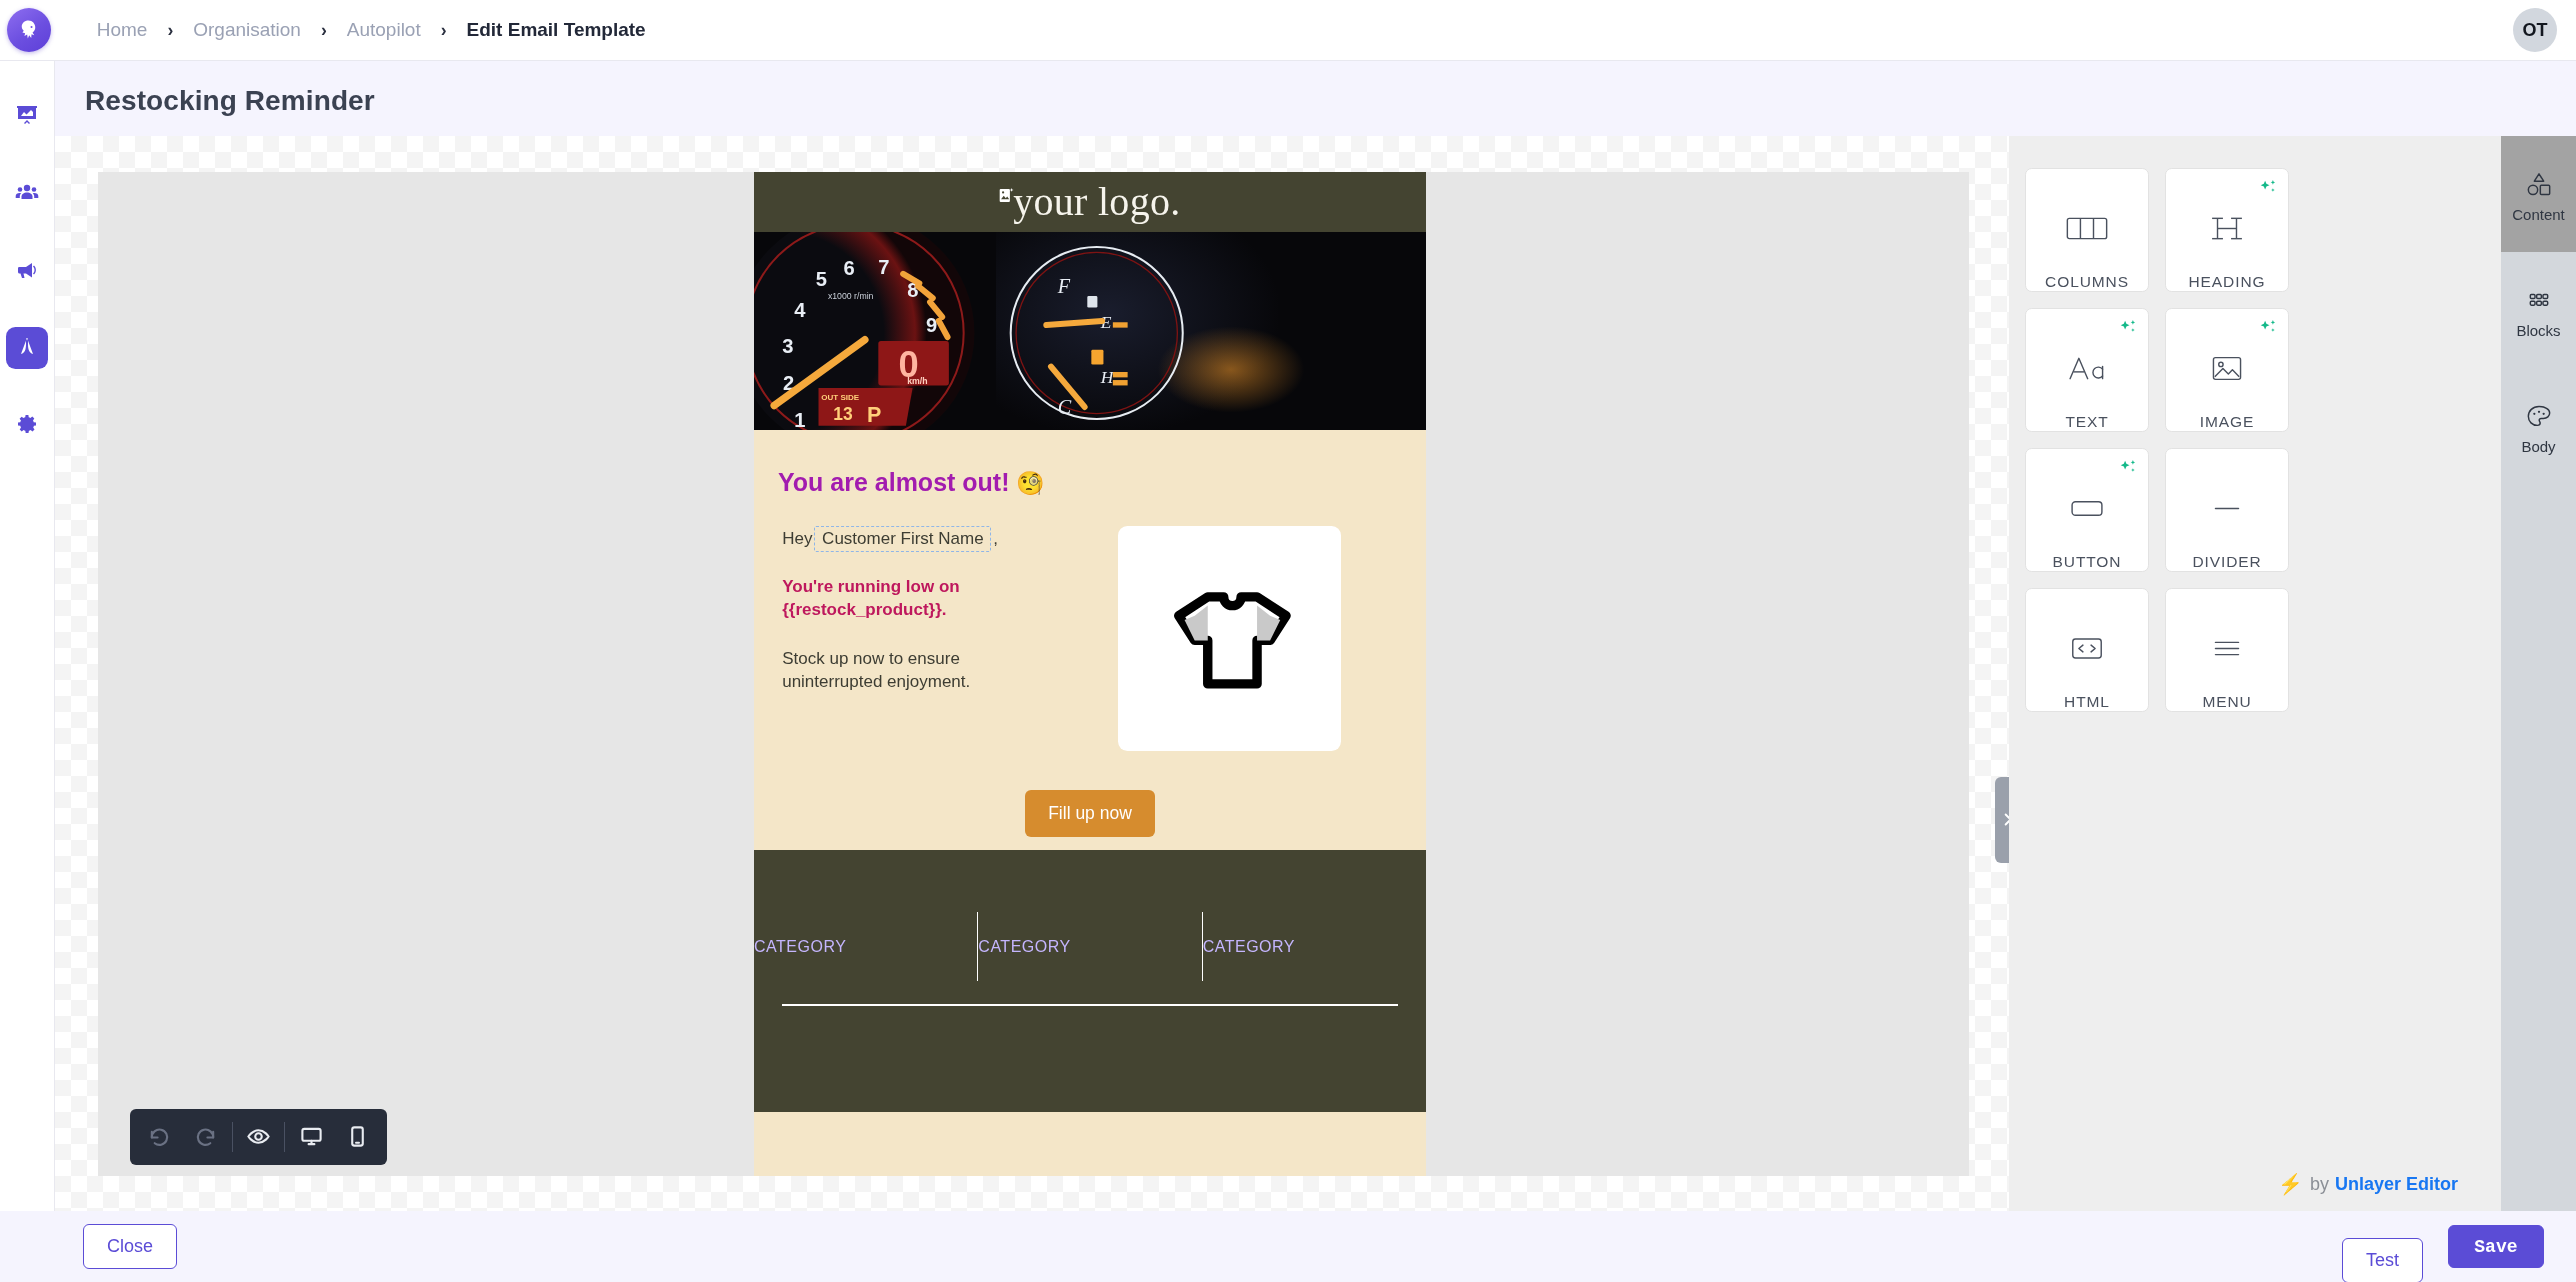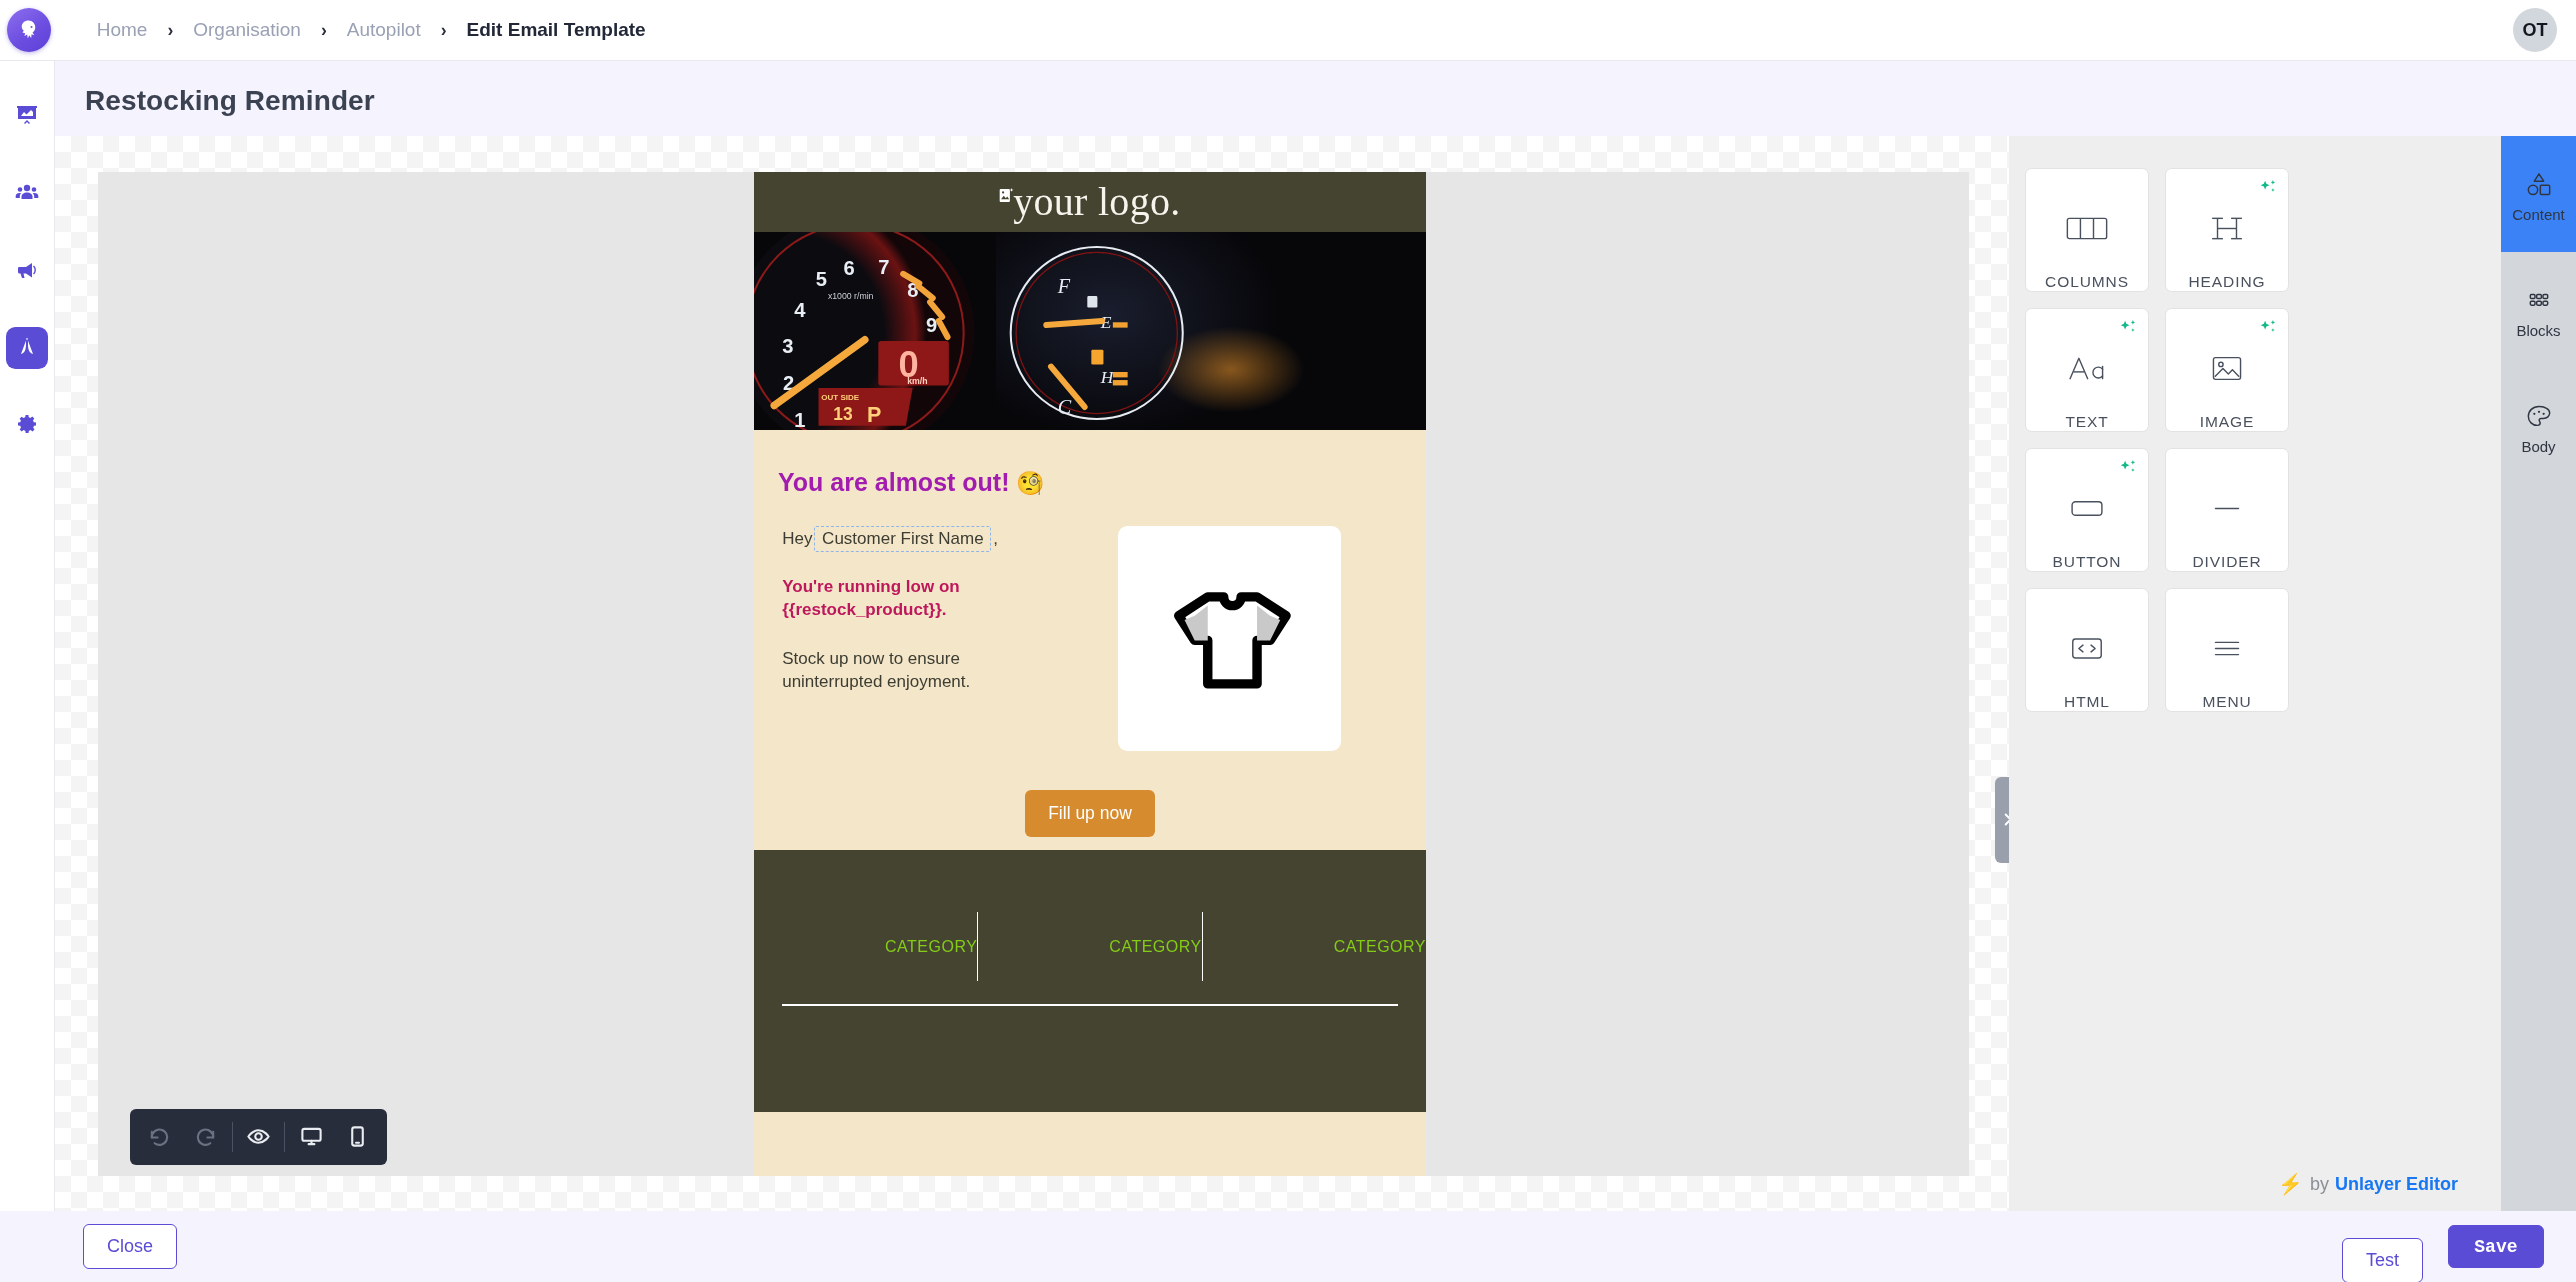--- a/index.html
+++ b/index.html
@@ -145,21 +145,21 @@
   }
 
   
   .efoot { background: #444431; padding: 30px 0 0 0; height: 262px; }
   .efoot-title {
     text-align: center; color: #ffffff; font-size: 22px; letter-spacing: 0.3px;
     padding-bottom: 13.4px;
   }
   .cat-row { display: flex; margin-top: 32px; }
   .cat {
-    flex: 1; text-align: right; color: #84cc16; font-size: 16px;
+    flex: 1; text-align: left; color: #c4b5fd; font-size: 16px;
     letter-spacing: 0.5px; padding: 25.5px 0;
   }
   .cat + .cat { border-left: 1.3px solid #ffffff; }
   .efoot-rule { height: 2px; background: #ffffff; margin: 23px 28px 0 28px; }
 
   
   .collapse-handle {
     position: absolute; left: 1940px; top: 641px; width: 25.5px; height: 86px;
     background: #9aa0ab; border-radius: 6px 0 0 6px;
     display: flex; align-items: center; justify-content: center; cursor: pointer;
@@ -207,21 +207,21 @@
   .sparkle svg { width: 19px; height: 19px; fill: #14b98a; }
 
   
   .tabstrip {
     position: absolute; right: 0; top: 0; width: 75px; height: 1076px; background: #d3d7dc;
   }
   .tab {
     height: 116px; display: flex; flex-direction: column;
     align-items: center; justify-content: center; cursor: pointer;
   }
-  .tab.active { background: #3b82f6; }
+  .tab.active { background: #a3a3a3; }
   .tab-icon { height: 39px; display: flex; align-items: center; justify-content: center; }
   .tab-icon svg { width: 28px; height: 27px; fill: none; stroke: #2f3642; stroke-width: 2.2; }
   .tab-label { font-size: 15px; color: #2f3642; margin-top: 2.7px; }
 
   
   .credit {
     position: absolute; right: 118px; bottom: 16px;
     display: flex; align-items: center; font-size: 18px;
   }
   .credit .bolt { color: #f8a020; font-size: 20px; margin-right: 6.7px; }

